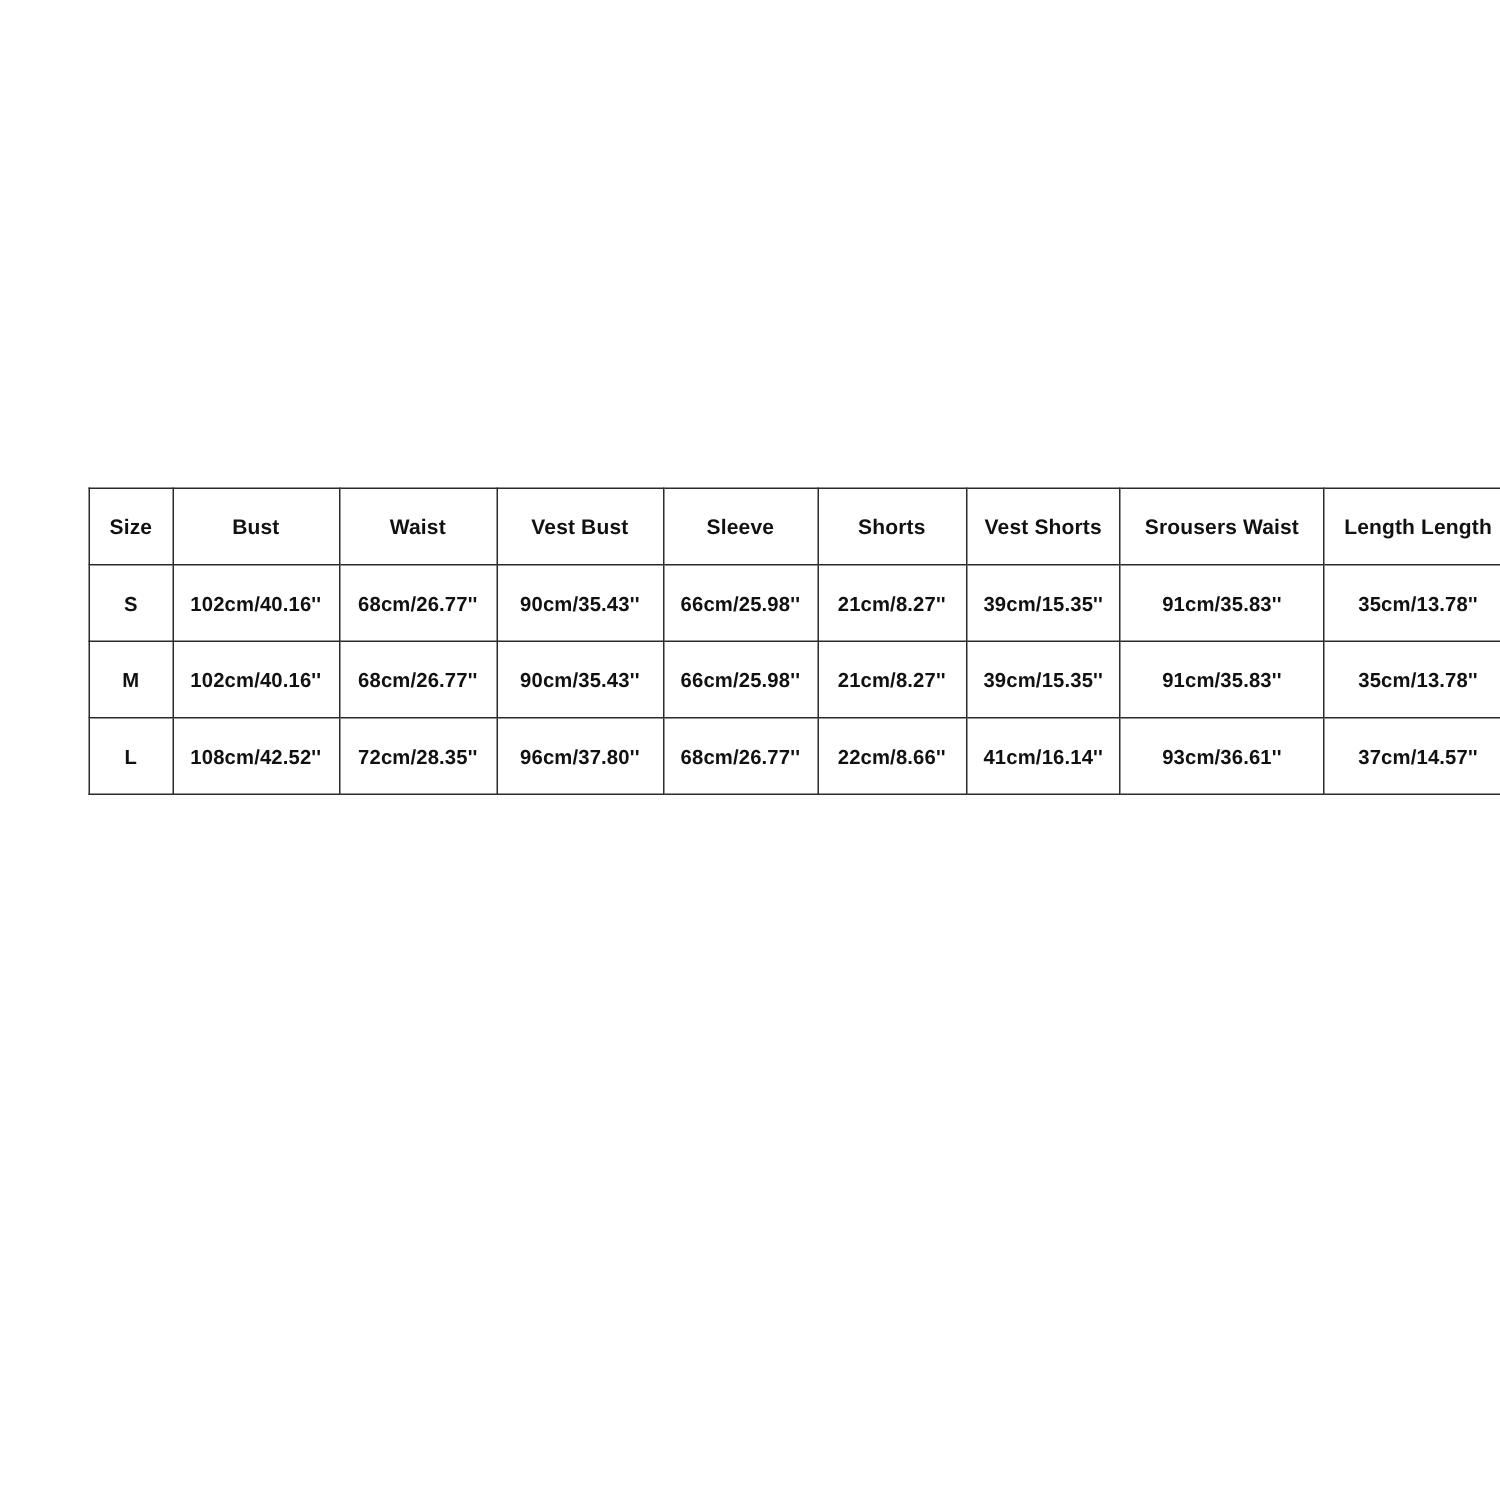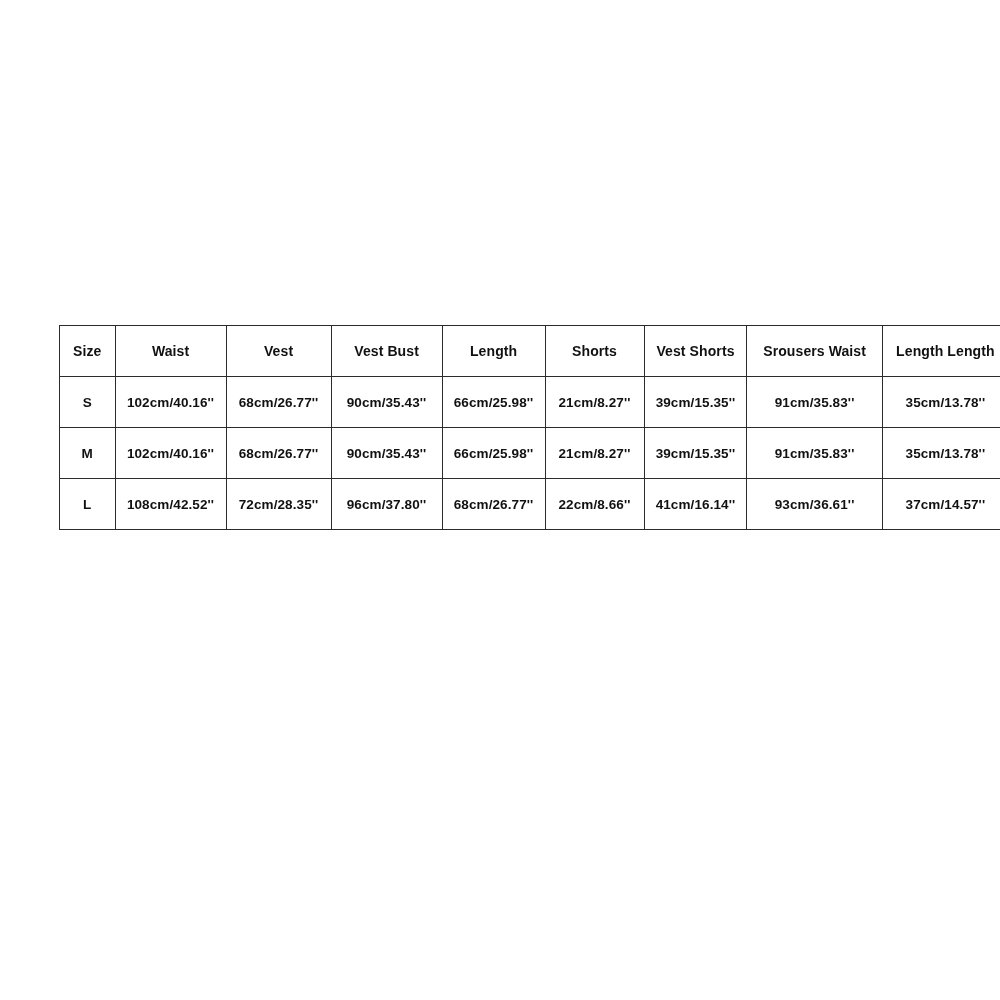--- a/index.html
+++ b/index.html
@@ -76,24 +76,24 @@
           <col class="c3">
           <col class="c4">
         <col class="c5">
           <col class="c6">
           <col class="c7">
           <col class="c8">
       </colgroup>
       <thead>
         <tr>
           <th>Size</th>
+          <th>Bust</th>
           <th>Waist</th>
-          <th>Vest</th>
           <th>Vest Bust</th>
-          <th>Length</th>
+          <th>Sleeve</th>
           <th>Shorts</th>
           <th>Vest Shorts</th>
           <th>Srousers Waist</th>
           <th>Length Length</th>
         </tr>
       </thead>
       <tbody>
         <tr>
           <td>S</td>
           <td>102cm/40.16''</td>

